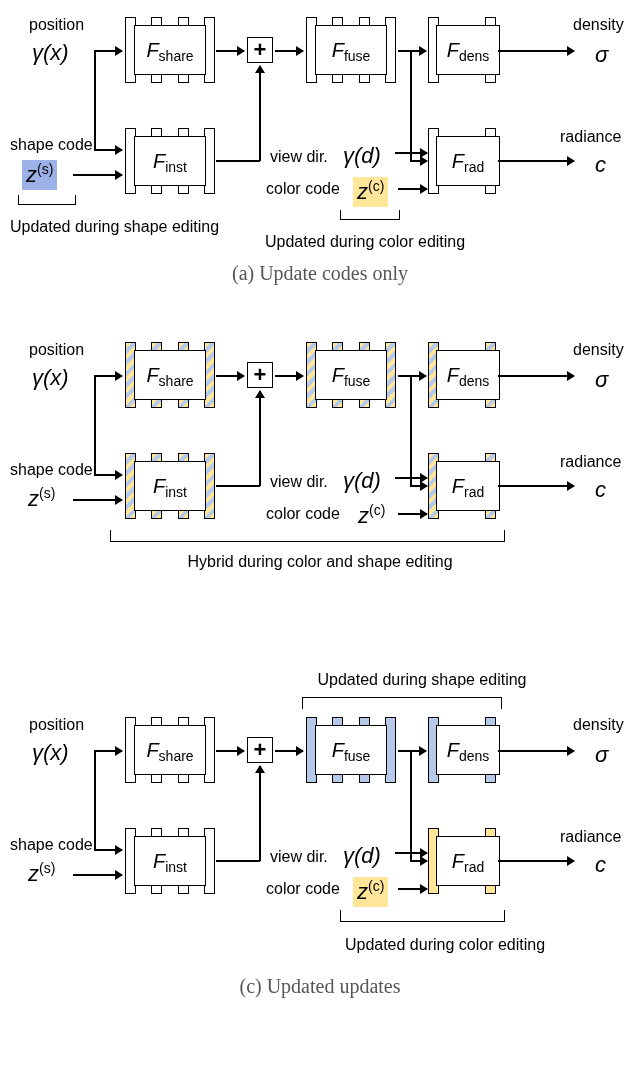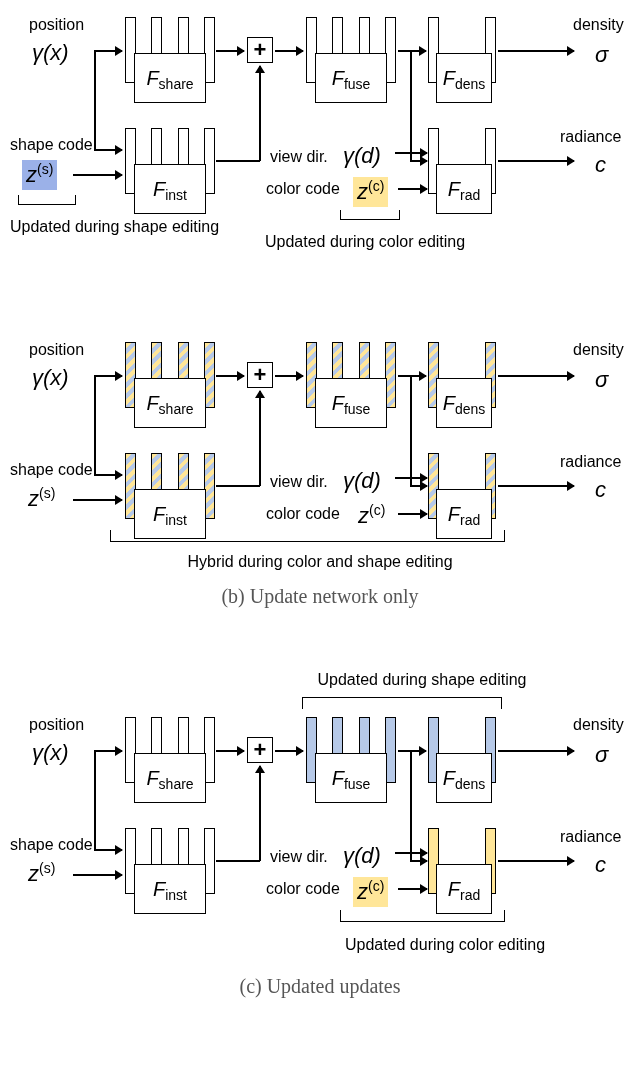--- a/index.html
+++ b/index.html
@@ -20,23 +20,23 @@
   .plus{position:absolute;width:26px;height:26px;border:1.8px solid #000;display:flex;align-items:center;justify-content:center;font-size:22px;font-weight:bold;background:#fff;}
   .hl-blue{background:#9bb1e8;padding:1px 4px;display:inline-block;}
   .hl-yellow{background:#ffe699;padding:1px 4px;display:inline-block;}
   .arrow{position:absolute;height:1.6px;background:#000;}
   .arrow::after{content:"";position:absolute;right:-1px;top:-4px;border-left:8px solid #000;border-top:5px solid transparent;border-bottom:5px solid transparent;}
   .varrow{position:absolute;width:1.6px;background:#000;}
   .varrow.up::after{content:"";position:absolute;left:-4px;top:-1px;border-bottom:8px solid #000;border-left:5px solid transparent;border-right:5px solid transparent;}
   .line{position:absolute;background:#000;}
   .brace{position:absolute;border:1.5px solid #000;border-top:none;}
   
-  .block{height:50px;margin-top:28px;}
+  .block{height:50px;}
   .fbig{width:72px;}
-  .fsmall{width:56px;}
+  .fsmall{width:64px;}
 </style>
 </head>
 <body>
 
 <div class="diag">
 
 <div class="abs txt" style="left:29px;top:15px">position</div>
 <div class="abs txt" style="left:32px;top:40px;font-size:22px"><span class="it">γ(x)</span></div>
 <div class="abs txt" style="left:10px;top:135px">shape code</div>
 <div class="abs txt" style="left:22px;top:160px;font-size:22px"><span class="hl-blue"><span class="it">z</span><sup style="font-size:14px">(s)</sup></span></div>
@@ -116,20 +116,21 @@
     </div>
 <div class="arrow" style="left:498px;top:160px;width:76px"></div>
 <div class="abs txt" style="left:560px;top:127px">radiance</div>
 <div class="abs txt it" style="left:595px;top:152px;font-size:22px">c</div>
 
 <div class="brace" style="left:18px;top:195px;width:58px;height:10px"></div>
 <div class="abs txt" style="left:10px;top:217px;width:250px">Updated during shape editing</div>
 <div class="brace" style="left:340px;top:210px;width:60px;height:10px"></div>
 <div class="abs txt" style="left:265px;top:232px;width:250px">Updated during color editing</div>
 
+<div class="abs caption" style="left:0;top:262px;width:640px;font-size:20px">(a) Update codes only</div>
 
 <div class="abs txt" style="left:29px;top:340px">position</div>
 <div class="abs txt it" style="left:32px;top:365px;font-size:22px">γ(x)</div>
 <div class="abs txt" style="left:10px;top:460px">shape code</div>
 <div class="abs txt" style="left:28px;top:485px;font-size:22px"><span class="it">z</span><sup style="font-size:14px">(s)</sup></div>
 
 <div class="arrow" style="left:94px;top:375px;width:28px"></div>
 <div class="line" style="left:94px;top:375px;width:1.6px;height:99px"></div>
 <div class="arrow" style="left:94px;top:474px;width:28px"></div>
 <div class="arrow" style="left:73px;top:499px;width:49px"></div>
@@ -200,21 +201,20 @@
 </div>
 <div class="modbox block fsmall" style="left:436px;top:461px">
       <span><span class="it">F</span><span class="sub">rad</span></span>
     </div>
 <div class="arrow" style="left:498px;top:485px;width:76px"></div>
 <div class="abs txt" style="left:560px;top:452px">radiance</div>
 <div class="abs txt it" style="left:595px;top:477px;font-size:22px">c</div>
 
 <div class="brace" style="left:110px;top:530px;width:395px;height:12px"></div>
 <div class="abs txt" style="left:0;top:552px;width:640px;text-align:center">Hybrid during color and shape editing</div>
-<div class="abs caption" style="left:0;top:585px;width:640px;font-size:20px">(b) Update network only</div>
 
 <div class="abs txt" style="left:29px;top:715px">position</div>
 <div class="abs txt it" style="left:32px;top:740px;font-size:22px">γ(x)</div>
 <div class="abs txt" style="left:10px;top:835px">shape code</div>
 <div class="abs txt" style="left:28px;top:860px;font-size:22px"><span class="it">z</span><sup style="font-size:14px">(s)</sup></div>
 
 <div class="arrow" style="left:94px;top:750px;width:28px"></div>
 <div class="line" style="left:94px;top:750px;width:1.6px;height:99px"></div>
 <div class="arrow" style="left:94px;top:849px;width:28px"></div>
 <div class="arrow" style="left:73px;top:874px;width:49px"></div>

